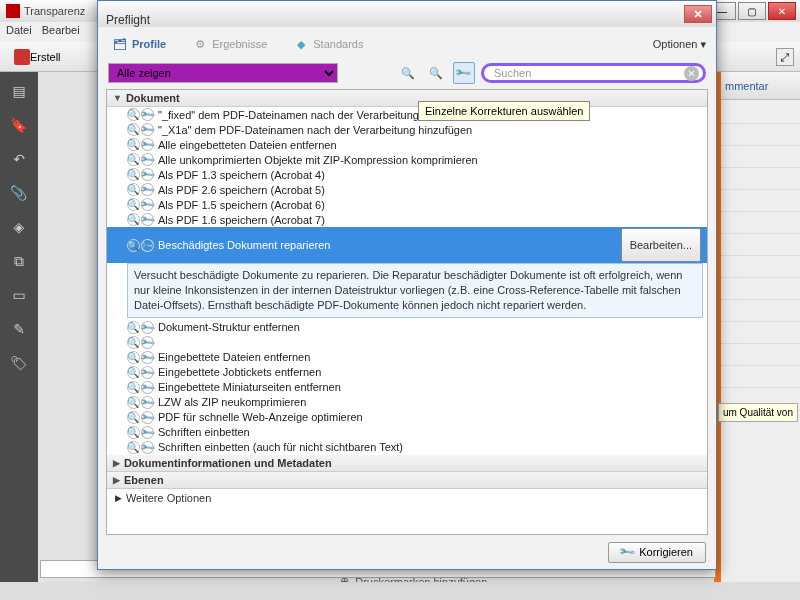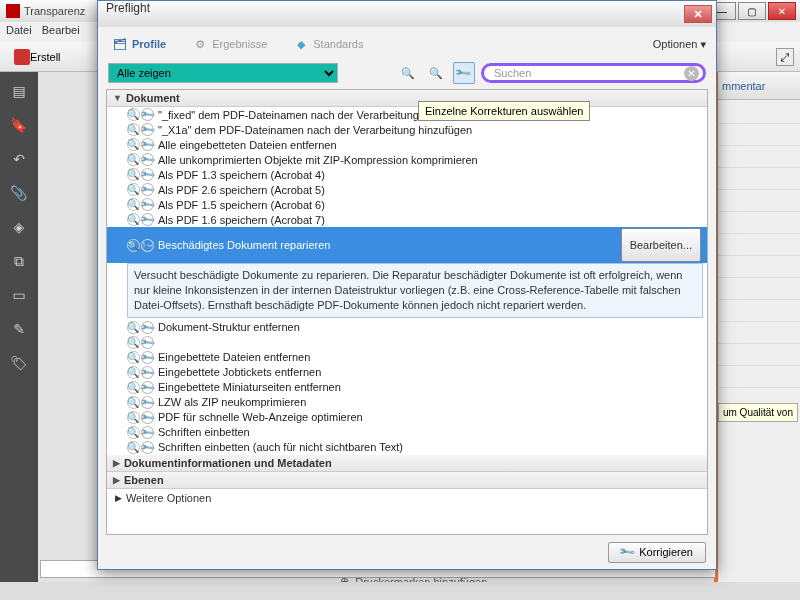--- a/index.html
+++ b/index.html
@@ -11,42 +11,42 @@
   .bgwin .titlebar .ticon { width:14px;height:14px;background:#b00; margin-right:4px;}
   .bgwin .titlebar .ttext { font-size:11px; color:#444;}
   .bgwin .winbtns { position:absolute; right:4px; top:2px; display:flex; gap:2px;}
   .bgwin .winbtn { width:28px;height:18px;border:1px solid #888;background:linear-gradient(#f5f5f5,#ddd);display:flex;align-items:center;justify-content:center;font-size:10px;}
   .bgwin .winbtn.close{background:linear-gradient(#e77,#c33);color:#fff;border-color:#a22;}
   .bgwin .menubar { height:20px; background:#f0f0f0; padding:2px 6px; display:flex; gap:10px; color:#333;}
   .bgwin .toolbar { height:30px; background:linear-gradient(#f8f8f8,#e4e4e4); border-bottom:1px solid #bbb; display:flex; align-items:center; padding:0 8px; gap:6px;}
   .bgwin .toolbar .tbtn{display:flex;align-items:center;padding:2px 6px;}
   .bgwin .sidebar { position:absolute; left:0; top:72px; width:38px; bottom:18px; background:#4a4a4a; display:flex; flex-direction:column; align-items:center; gap:16px; padding-top:10px;}
   .bgwin .sidebar .sbicon{width:18px;height:18px;color:#ccc;display:flex;align-items:center;justify-content:center;font-size:14px;}
-  .bgwin .rightpanel{position:absolute;right:0;top:72px;width:86px;bottom:18px;background:#eee;border-left:4px solid #f97316;}
+  .bgwin .rightpanel{position:absolute;right:0;top:72px;width:86px;bottom:18px;background:#eee;border-left:7px solid #f97316;}
   .bgwin .rightpanel .rptab{height:28px;background:linear-gradient(#f6f6f6,#e0e0e0);border-bottom:1px solid #bbb;display:flex;align-items:center;padding:0 4px;color:#2a5a9e;font-weight:500;}
   .bgwin .rightpanel .rplist{padding:2px 0;}
   .bgwin .rightpanel .rpitem{height:22px;border-bottom:1px solid #ddd;}
   .bgwin .rightpanel .rptip{position:absolute;bottom:160px;right:2px;background:#ffffe1;border:1px solid #aaa;padding:3px 4px;font-size:10px;white-space:nowrap;}
   .bgwin .statusbar{position:absolute;left:0;right:0;bottom:0;height:18px;background:#ddd;}
   .bgwin .bottomdoc{position:absolute;left:40px;right:84px;top:560px;height:18px;background:#fff;border:1px solid #aaa;}
   .bgwin .docctrl{position:absolute;left:340px;top:575px;font-size:10px;color:#555;display:flex;align-items:center;gap:6px;}
   .bgwin .expandicon{position:absolute;right:6px;top:48px;width:18px;height:18px;border:1px solid #999;background:#eee;display:flex;align-items:center;justify-content:center;}
 
   
   .dlg { position:absolute; left:97px; top:0; width:620px; height:570px; background:#f2f2f2; border:1px solid #5a7aa8; box-shadow:0 3px 14px rgba(0,0,0,.5); display:flex; flex-direction:column;}
-  .dlg .dlgtitle { height:26px; background:linear-gradient(#fcfcfc,#dedede); display:flex; align-items:flex-start; padding:0 8px; color:#333;}
+  .dlg .dlgtitle { height:26px; background:linear-gradient(#fcfcfc,#dedede); display:flex; align-items:flex-end; padding:0 8px; color:#333;}
   .dlg .dlgtitle .dtxt{font-size:12px;}
   .dlg .dlgclose{position:absolute;right:4px;top:4px;width:28px;height:18px;border:1px solid #b55;background:linear-gradient(#e99,#c55);color:#fff;display:flex;align-items:center;justify-content:center;font-size:11px;font-weight:bold;}
   .dlg .tabs { height:30px; display:flex; align-items:center; padding:4px 10px 0 10px; gap:18px; background:#f2f2f2;}
   .dlg .tabs .tab{display:flex;align-items:center;gap:4px;color:#9a9a9a;padding:3px 4px;}
   .dlg .tabs .tab.active{color:#3a6aa8;font-weight:600;}
   .dlg .tabs .tab .ticon{width:16px;height:16px;display:flex;align-items:center;justify-content:center;}
   .dlg .tabs .opt{margin-left:auto;color:#333;display:flex;align-items:center;gap:3px;}
   .dlg .filterrow{height:32px;display:flex;align-items:center;padding:0 10px;gap:6px;}
-  .dlg .filterrow select{flex:0 0 230px;height:20px;border:1px solid #aaa;background:#14b8a6;font-size:11px;padding:0 4px;}
+  .dlg .filterrow select{flex:0 0 230px;height:20px;border:1px solid #aaa;background:#a21caf;font-size:11px;padding:0 4px;}
   .dlg .filterrow .spacer{flex:1;}
   .dlg .filterrow .fbtn{width:22px;height:22px;border:1px solid transparent;display:flex;align-items:center;justify-content:center;position:relative;}
   .dlg .filterrow .fbtn.sel{border:1px solid #7aa3d6;background:#dce9f8;border-radius:2px;}
   .dlg .filterrow .search{flex:0 0 225px;height:20px;border:3px solid #8b5cf6;border-radius:10px;background:#fff;display:flex;align-items:center;padding:0 4px 0 10px;color:#999;}
   .dlg .filterrow .search .clr{width:15px;height:15px;border-radius:50%;background:#bbb;color:#fff;display:flex;align-items:center;justify-content:center;font-size:10px;margin-left:auto;}
   .dlg .tooltip{position:absolute;left:320px;top:100px;background:#ffffe1;border:1px solid #888;padding:3px 6px;font-size:11px;z-index:20;}
   .dlg .tree{flex:1;margin:0 8px;border:1px solid #b0b0b0;background:#fff;overflow:auto;}
   .dlg .tree .grp{background:linear-gradient(#f4f4f4,#e6e6e6);border-bottom:1px solid #ccc;padding:2px 6px;font-weight:bold;color:#333;display:flex;align-items:center;gap:4px;}
   .dlg .tree .grp .arw{font-size:9px;color:#555;}
   .dlg .tree .item{padding:1px 6px 1px 20px;display:flex;align-items:center;gap:4px;color:#222;white-space:nowrap;}

